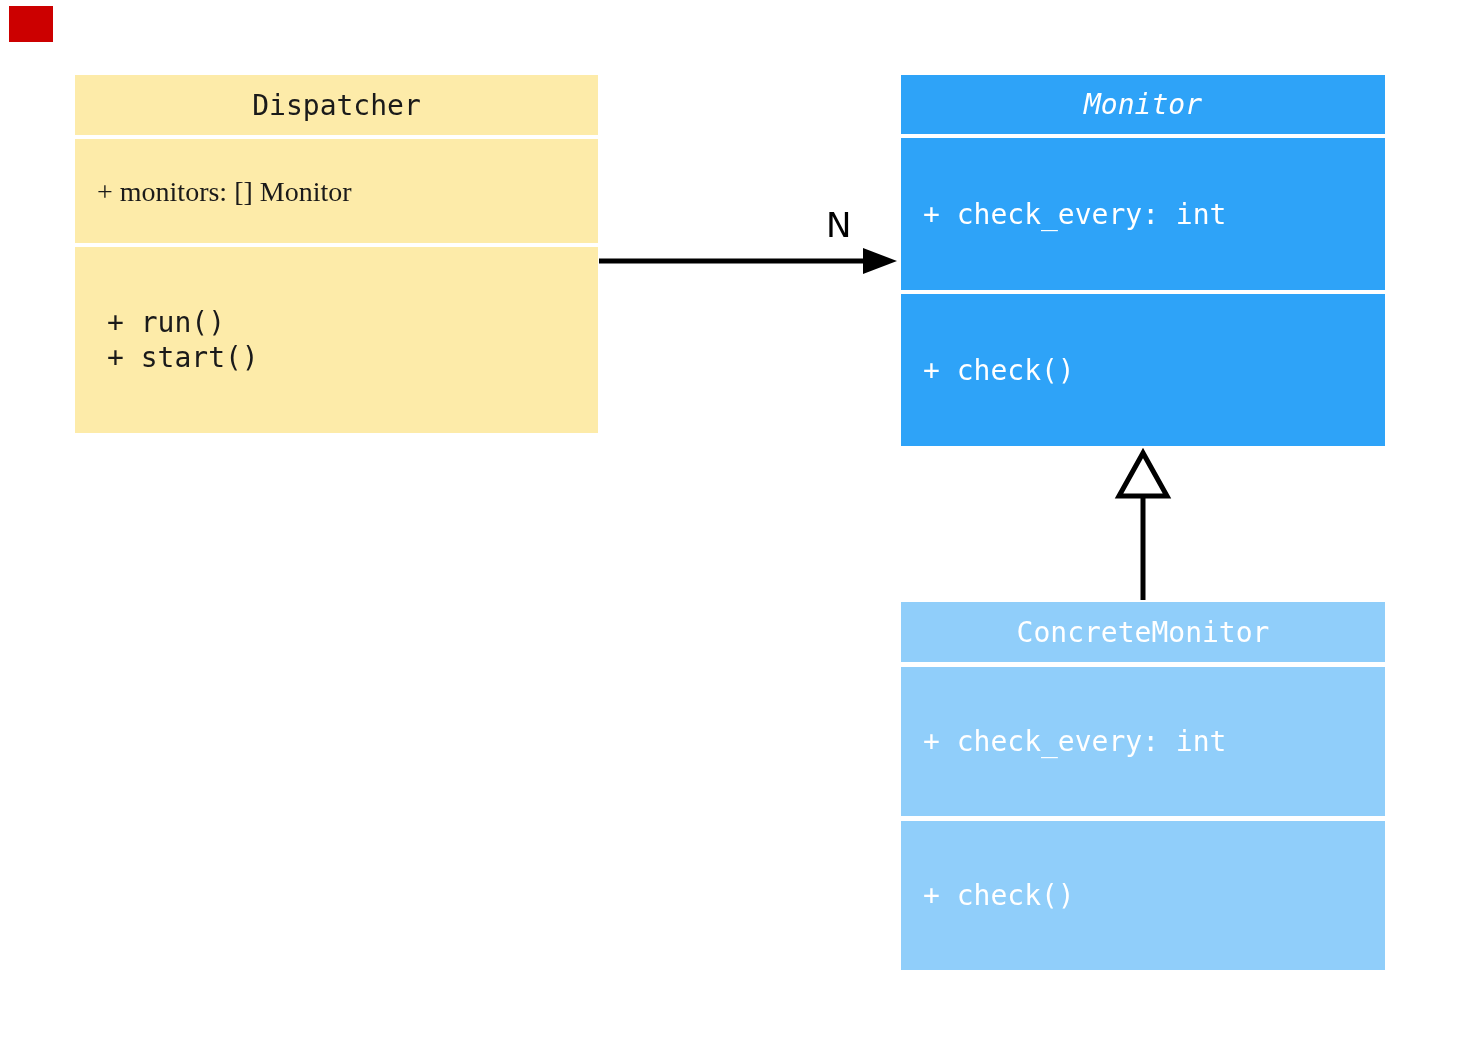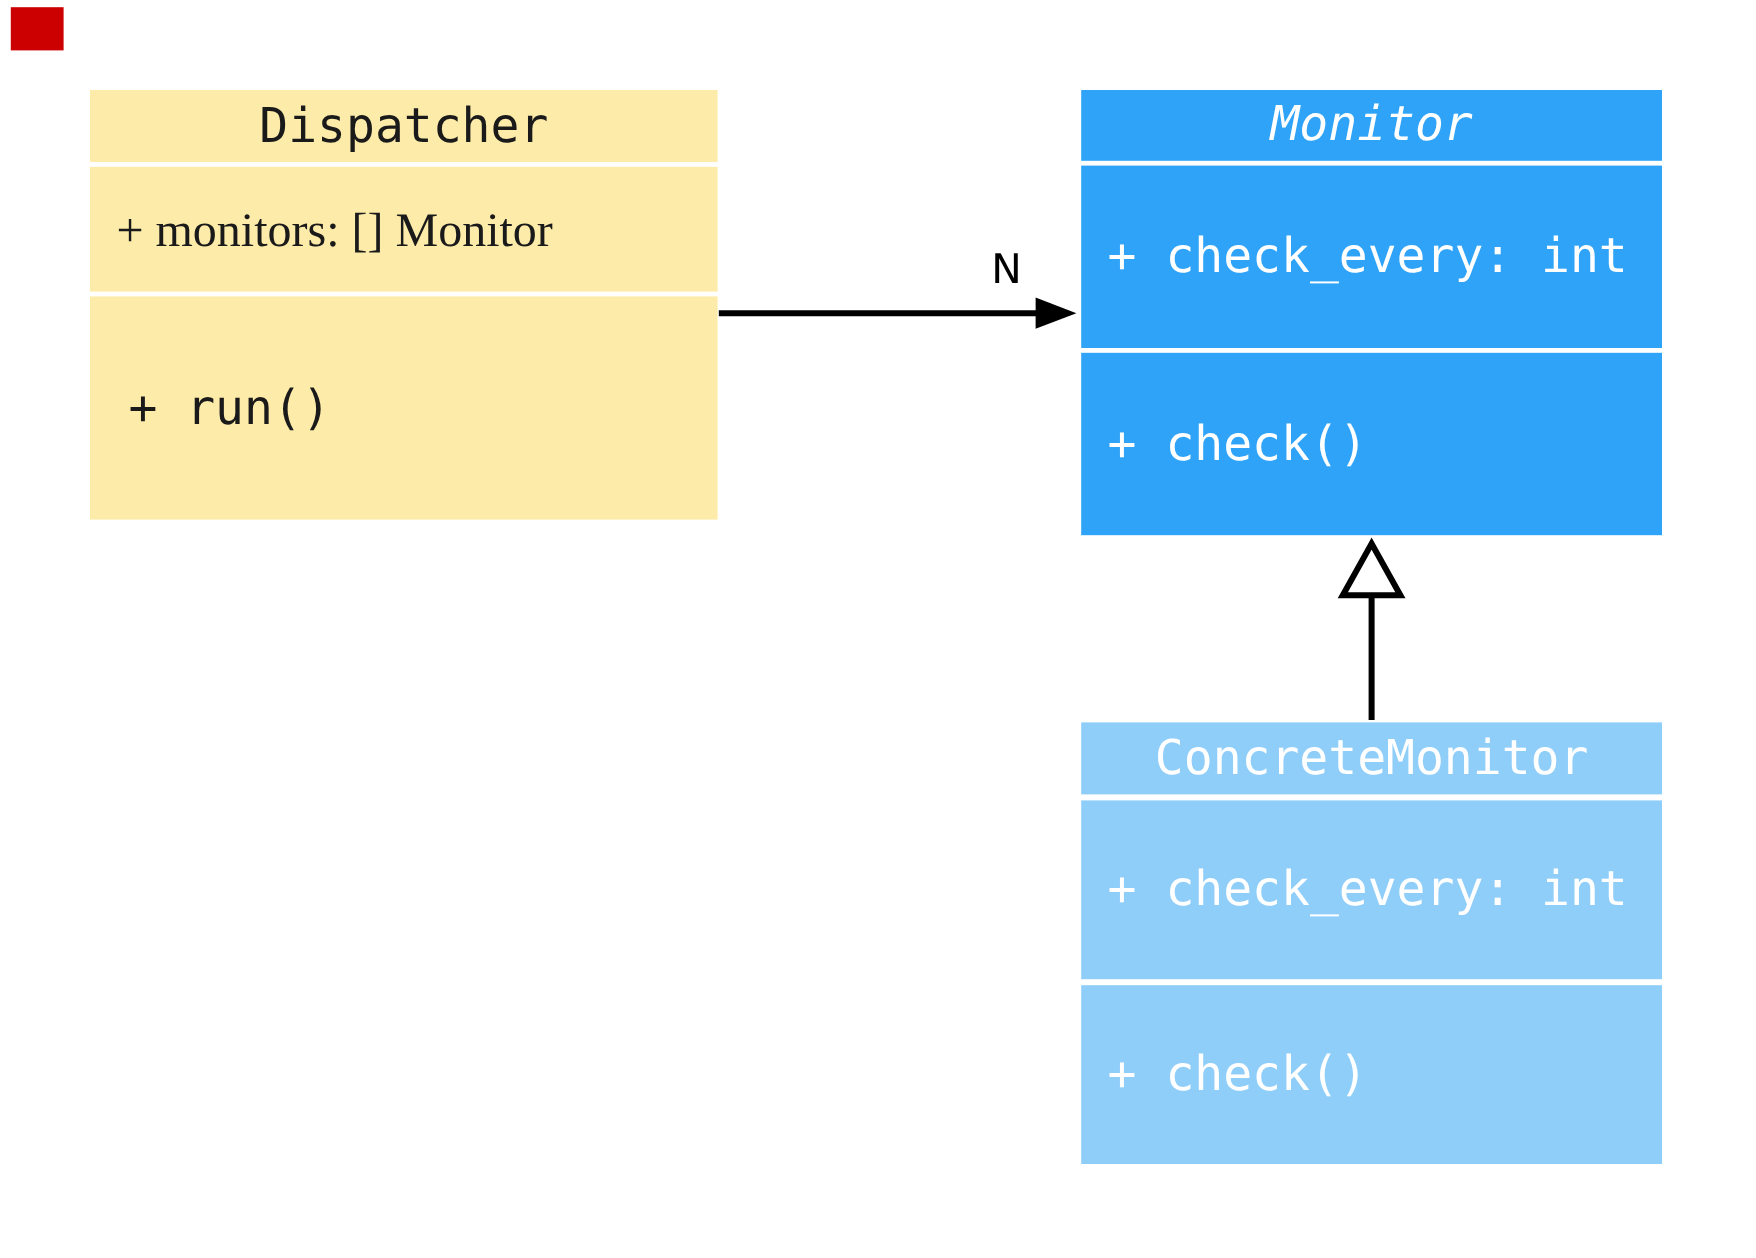--- a/index.html
+++ b/index.html
@@ -20,21 +20,21 @@
     background: var(--marker-red, #cc0000);
   }
   .uml-class {
     position: absolute;
     display: flex; flex-direction: column;
   }
   .compartment {
     width: 100%;
     display: flex; flex-direction: column; justify-content: center;
     padding: 0 22px;
-    font-size: 40px;
+    font-size: 28px;
     line-height: 35px;
     white-space: pre;
   }
   .compartment.title {
     align-items: center;
     padding: 0;
   }
   .gap4 { margin-top: 4px; }
   .gap5 { margin-top: 5px; }
 
@@ -81,20 +81,21 @@
 
   <div class="red-marker"></div>
 
   <div class="uml-class" id="class-dispatcher">
     <div class="compartment title c-title dispatcher-fill">Dispatcher</div>
     <div class="compartment c-attrs dispatcher-fill gap4">
       <div>+ monitors: [] Monitor</div>
     </div>
     <div class="compartment c-methods dispatcher-fill gap4">
       <div>+ run()</div>
+      <div>+ start()</div>
     </div>
   </div>
 
   <div class="uml-class" id="class-monitor">
     <div class="compartment title c-title monitor-fill title-italic">Monitor</div>
     <div class="compartment c-attrs monitor-fill gap4">
       <div>+ check_every: int</div>
     </div>
     <div class="compartment c-methods monitor-fill gap4">
       <div>+ check()</div>

